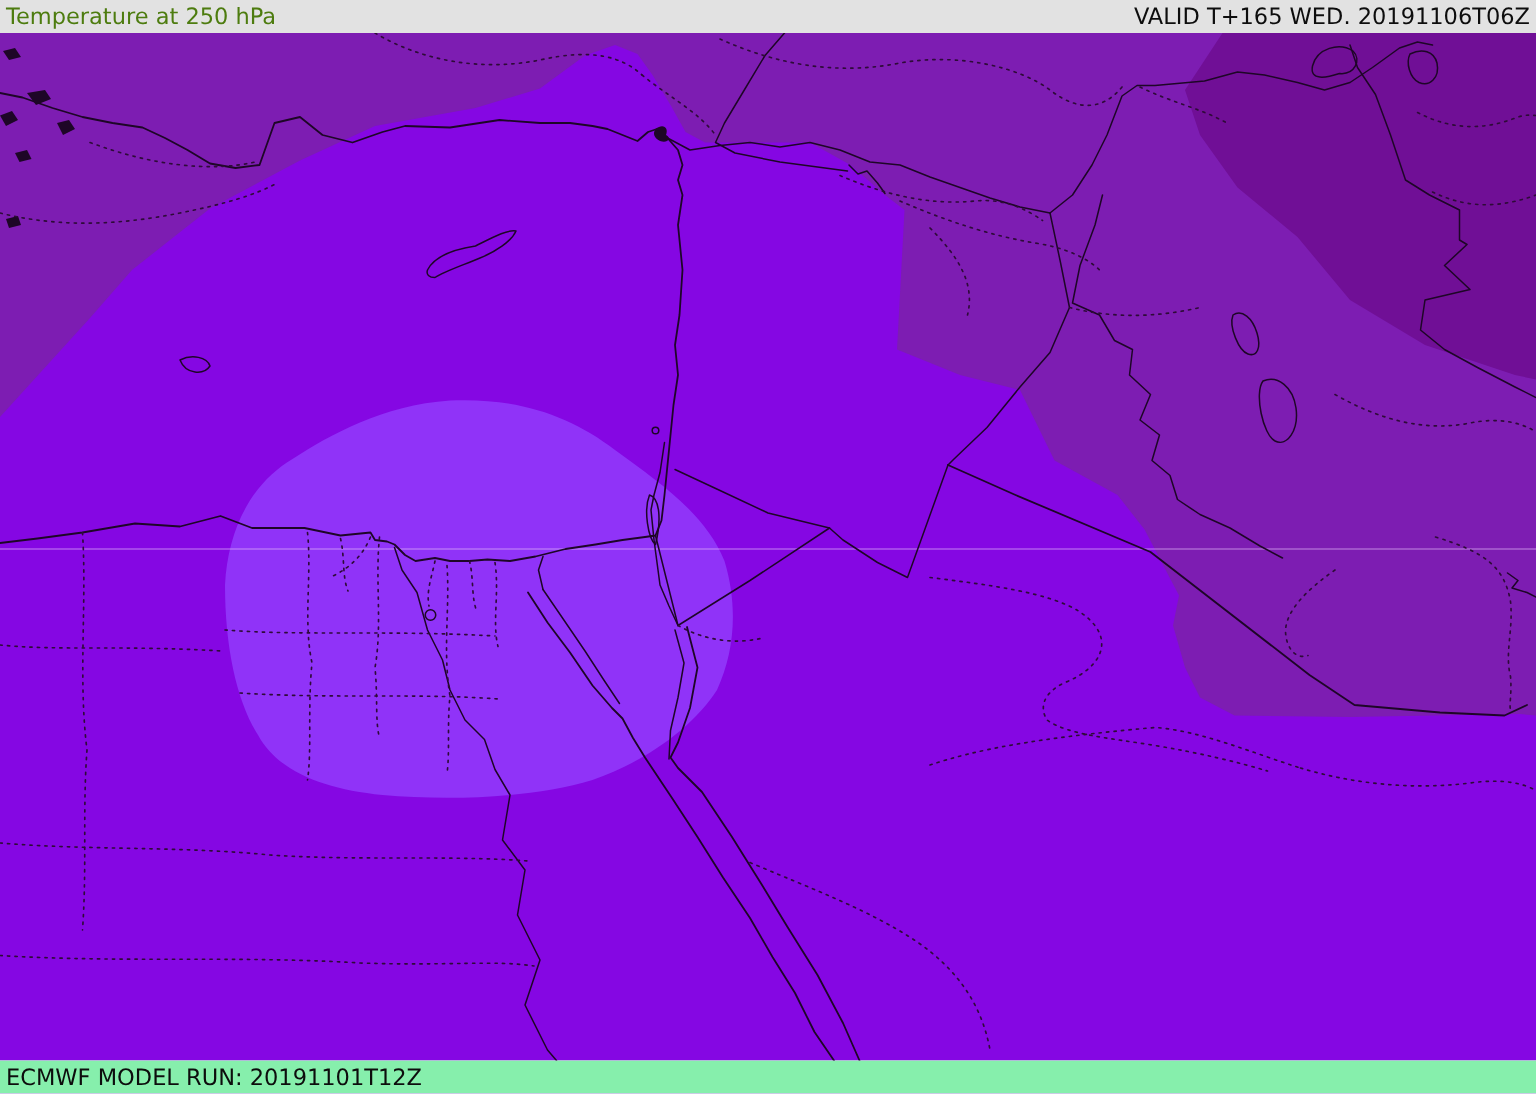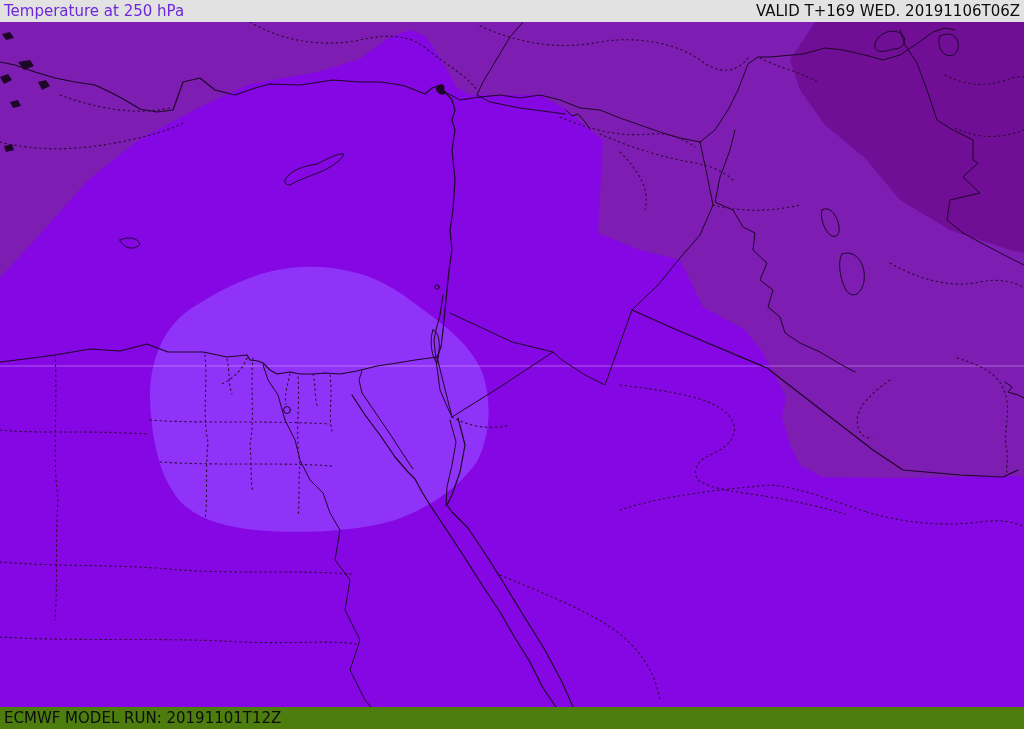--- a/index.html
+++ b/index.html
@@ -9,22 +9,22 @@
   #map-wrap{width:1024px;height:685px;position:relative;}
   svg{display:block;}
   .solid{fill:none;stroke-width:1.2;stroke-linejoin:round;stroke-linecap:round;}
   .thin{fill:none;stroke-width:1;stroke-linejoin:round;stroke-linecap:round;}
   .dotted{fill:none;stroke-width:1.1;stroke-dasharray:1.5 3.5;stroke-linecap:round;}
 </style>
 </head>
 <body>
 
 <div class="bar" style="background: rgb(226, 226, 226);">
-  <span style="color: #6d28d9;">Temperature at 250 hPa</span>
-  <span style="color: rgb(13, 13, 13);">VALID T+169 WED. 20191106T06Z</span>
+  <span style="color: #4d7c0f;">Temperature at 250 hPa</span>
+  <span style="color: rgb(13, 13, 13);">VALID T+165 WED. 20191106T06Z</span>
 </div>
 
 <div id="map-wrap">
 <svg width="1024" height="685" viewBox="0 0 1024 685">
 
   <rect x="0" y="0" width="1024" height="685" fill="#8507E3"></rect>
 
   <path d="M0,0 H1024 V455 L1013,454 L900,456 L823,455 L800,443 L790,423 L782,395 L786,375 L763,331 L745,308 L703,285 L680,238 L640,228 L598,211 L603,118 L590,108 L567,88 L540,73 L470,73 L457,66 L447,48 L435,28 L425,14 L410,8 L390,15 L360,37 L317,50 L250,62 L200,85 L140,117 L88,158 L60,190 L0,256 Z" fill="#7D1DB2"></path>
 
   <path d="M815,0 L790,38 L800,68 L825,103 L865,136 L900,178 L950,208 L1010,228 L1024,231 V0 Z" fill="#700F96"></path>
@@ -115,15 +115,15 @@
     <path d="M0,615 C80,620 160,615 240,620 C300,622 330,618 356,622"></path>
     <path d="M500,553 C540,570 580,585 610,605 C640,625 655,650 660,678"></path>
     <path d="M247,336 C242,348 234,356 222,362"></path>
     <path d="M227,337 C230,350 228,362 232,372"></path>
     <path d="M290,352 C288,362 284,372 286,382"></path>
     <path d="M313,352 C316,364 314,376 318,386"></path>
   </g>
 </svg>
 </div>
 
-<div class="bar" style="background: #4d7c0f;">
+<div class="bar" style="background: #86efac;">
   <span style="color: rgb(13, 13, 13);">ECMWF MODEL RUN: 20191101T12Z</span>
 </div>
 
 </body></html>

